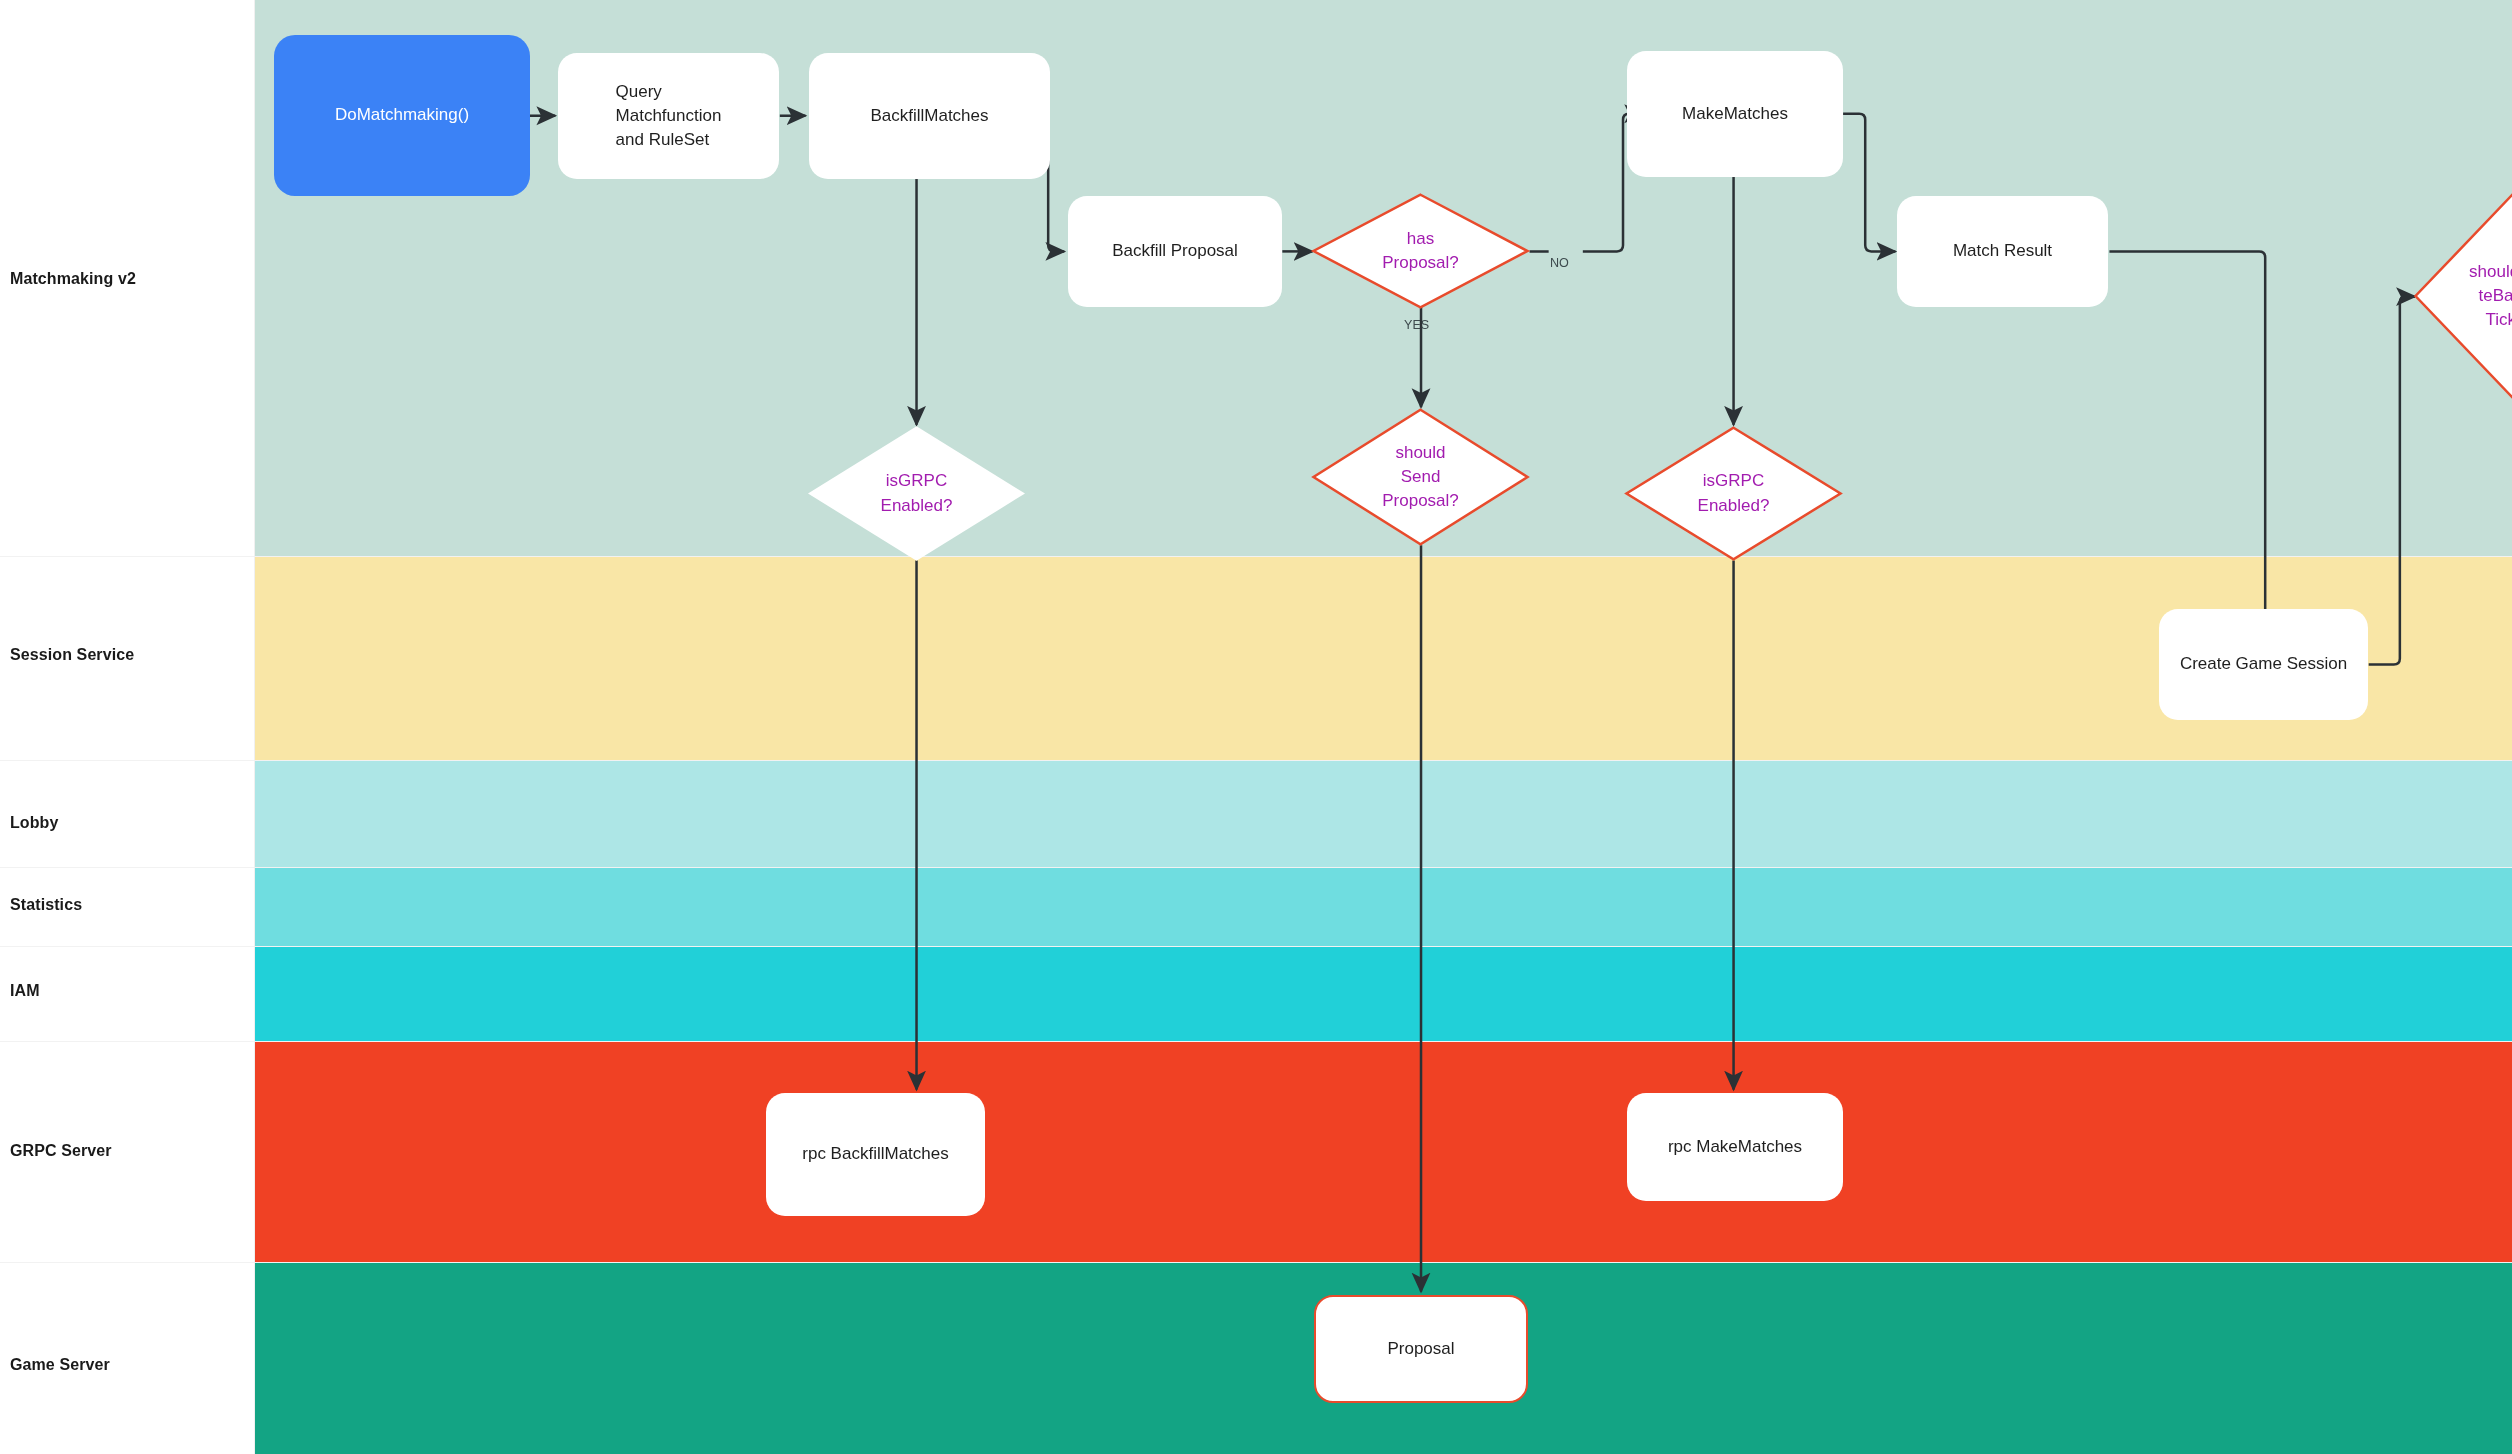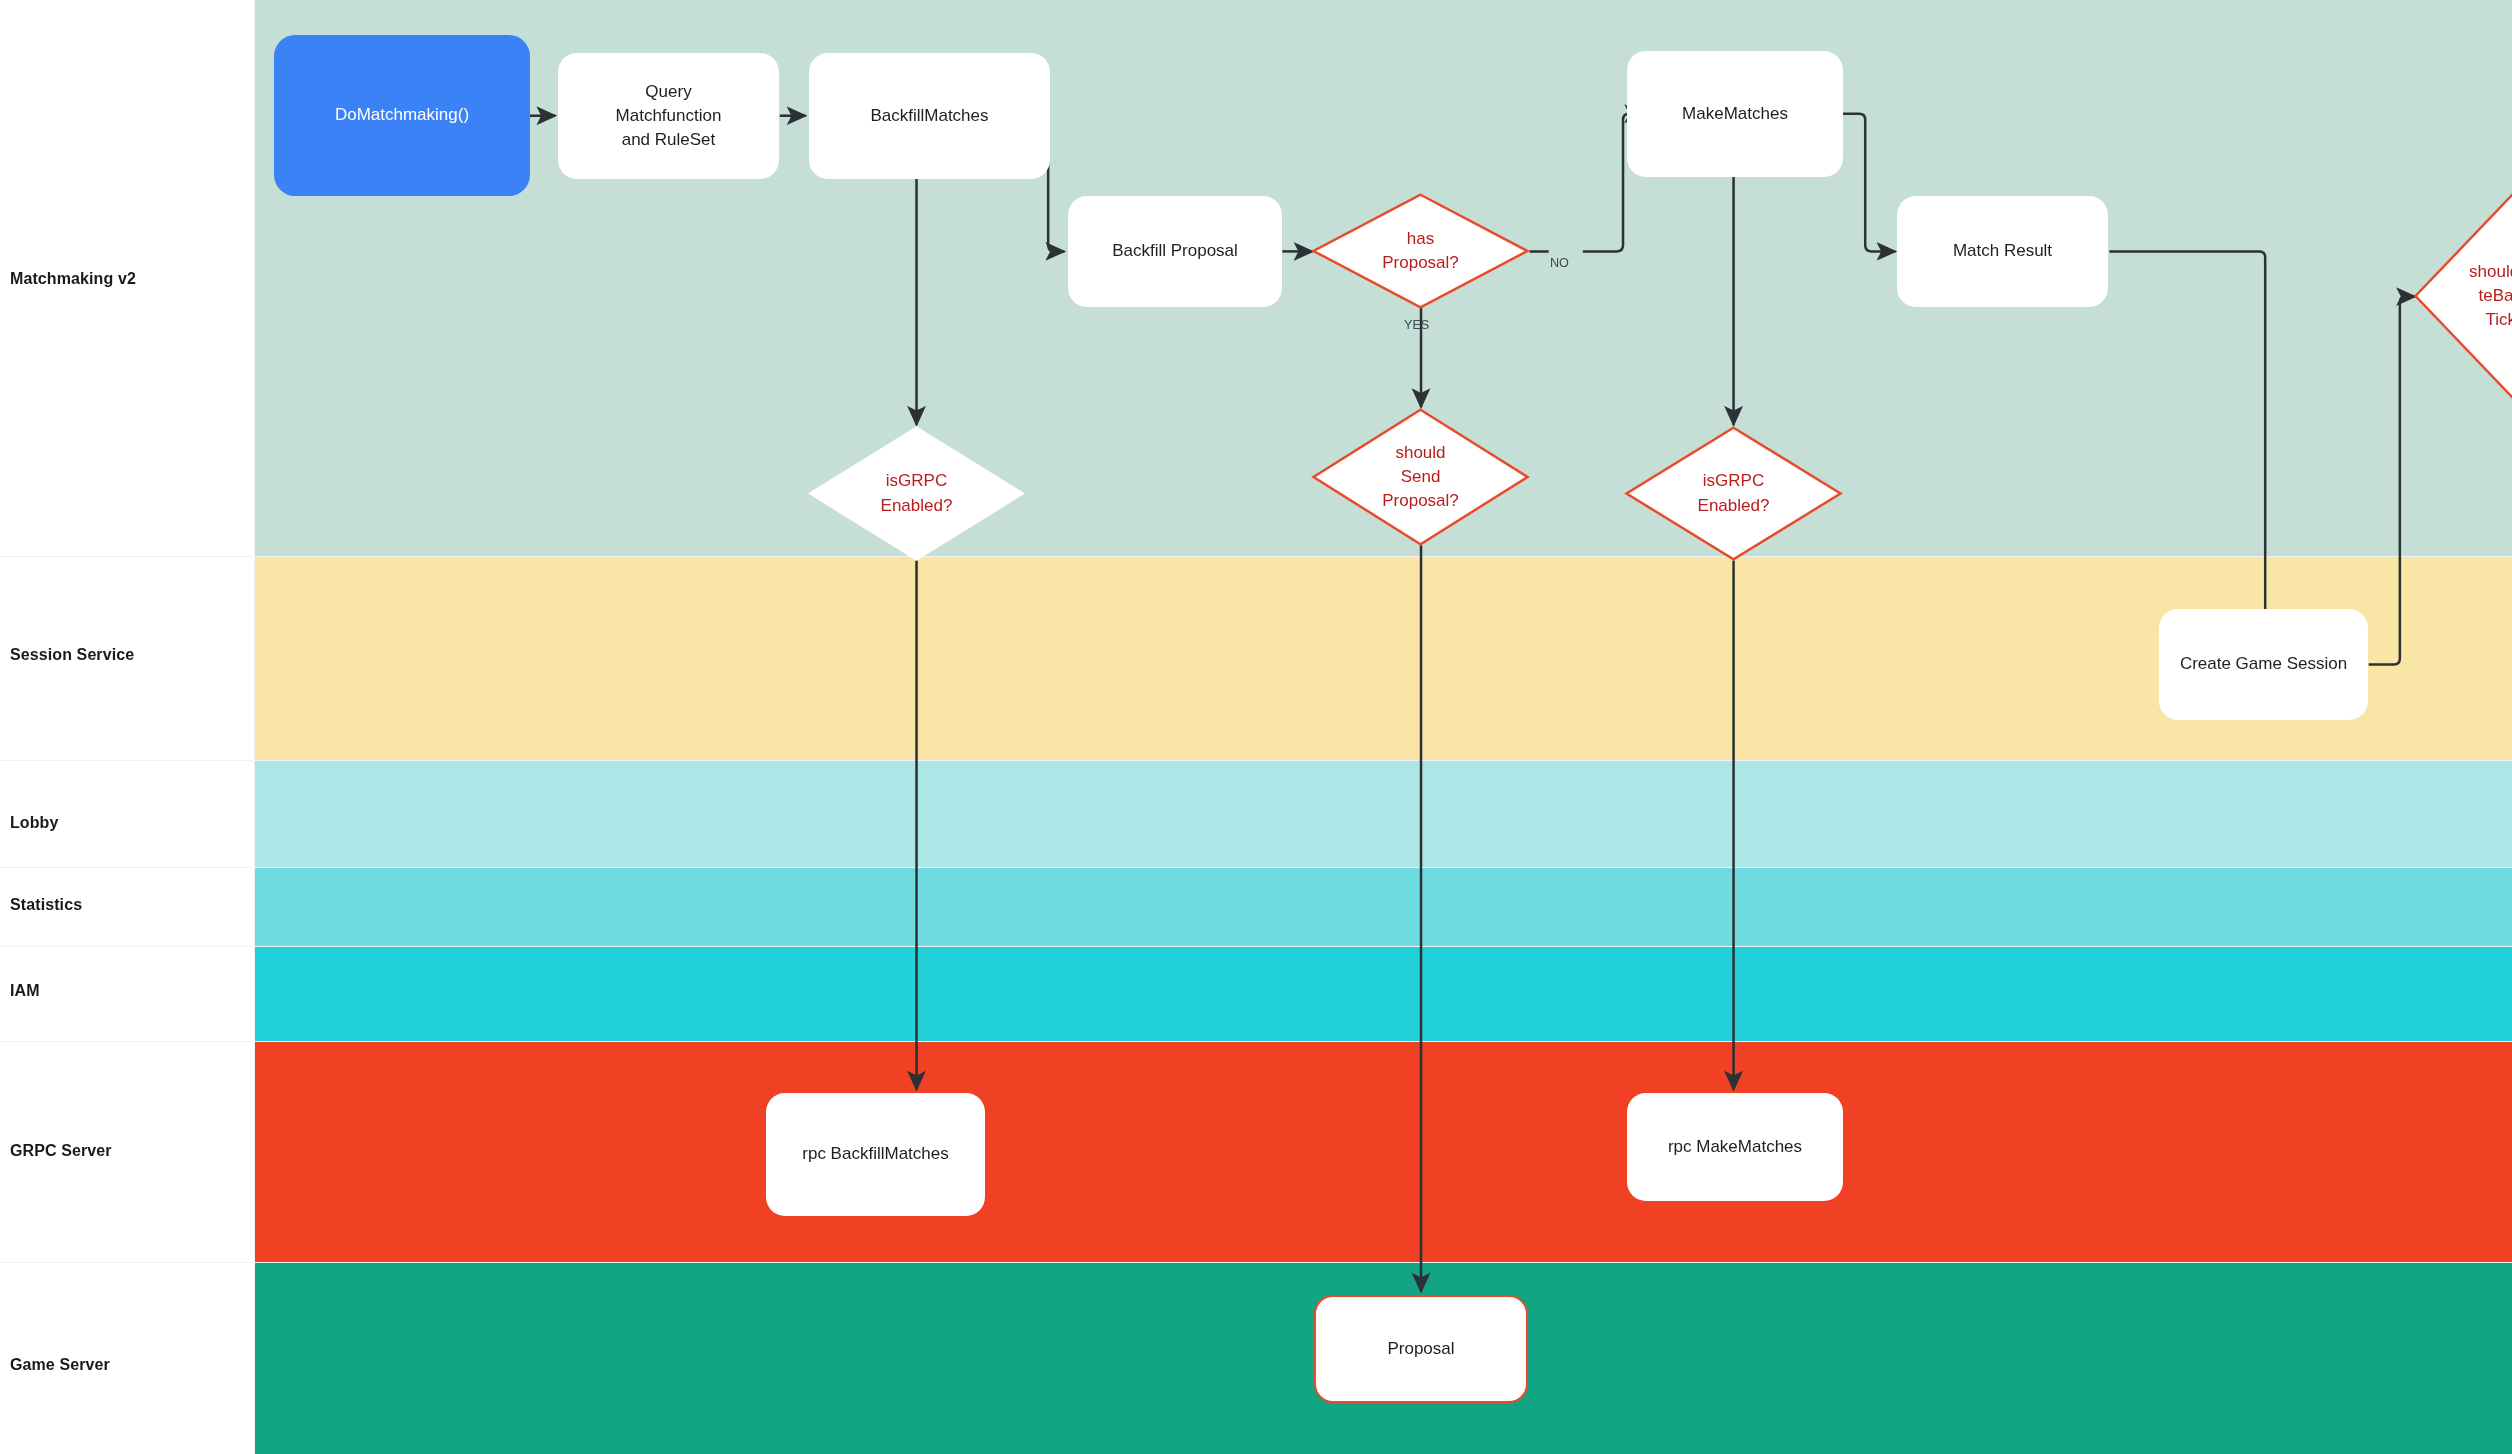--- a/index.html
+++ b/index.html
@@ -60,21 +60,20 @@
     pointer-events: none;
   }
 
   
   .node {
     position: absolute;
     box-sizing: border-box;
     display: flex;
     align-items: center;
     justify-content: center;
-    text-align: center;
     background: #ffffff;
     border-radius: 19px;
     color: #1f1f1f;
     font-size: 17px;
     line-height: 1.42;
     padding: 3px 7px;
   }
   .node.start {
     background: #3b82f6;
     color: #ffffff;
@@ -96,21 +95,21 @@
     position: absolute;
     left: 0; top: 0;
     width: 100%;
     height: 100%;
     display: flex;
     align-items: center;
     justify-content: center;
     text-align: center;
     font-size: 17px;
     line-height: 1.42;
-    color: #b91c1c;
+    color: #a21caf;
     padding: 0 4px;
     box-sizing: border-box;
   }
 
   .edge-label {
     position: absolute;
     font-size: 12.6px;
     color: #3d4a4d;
     background: transparent;
     white-space: nowrap;

